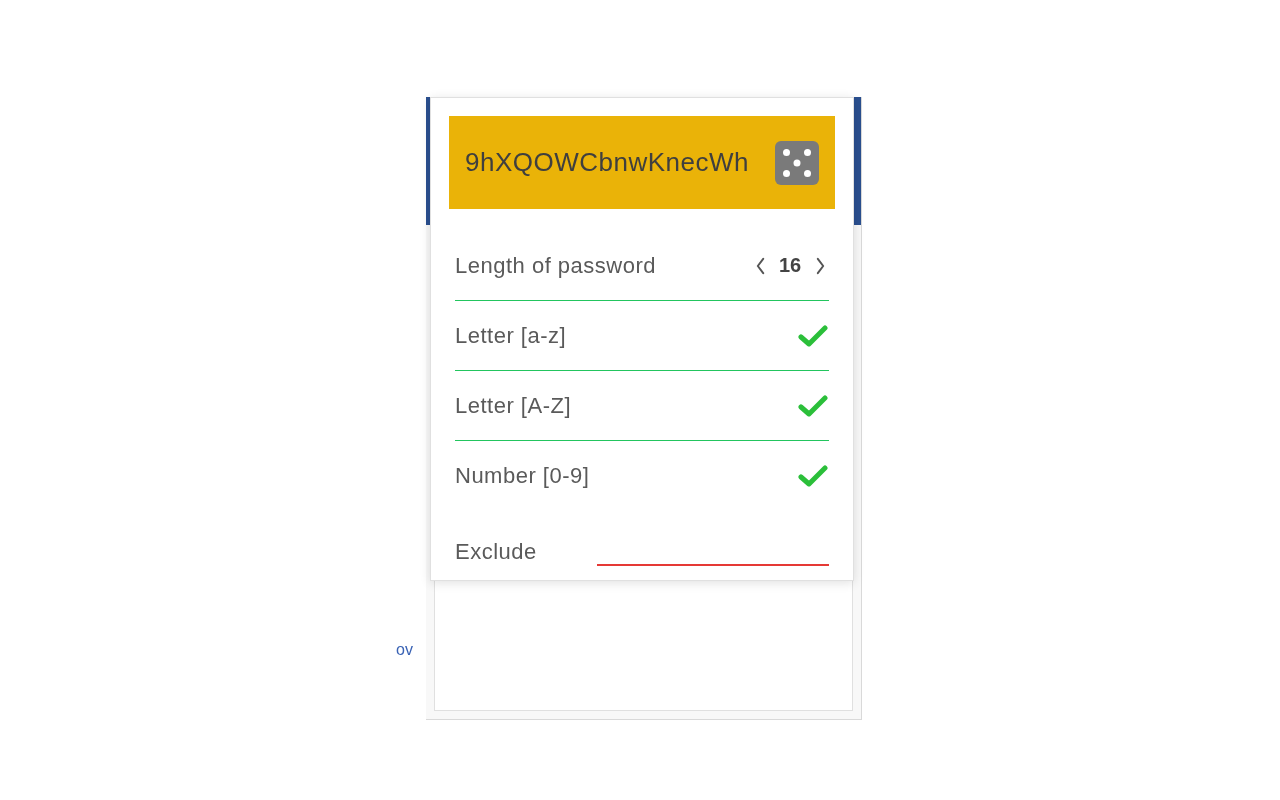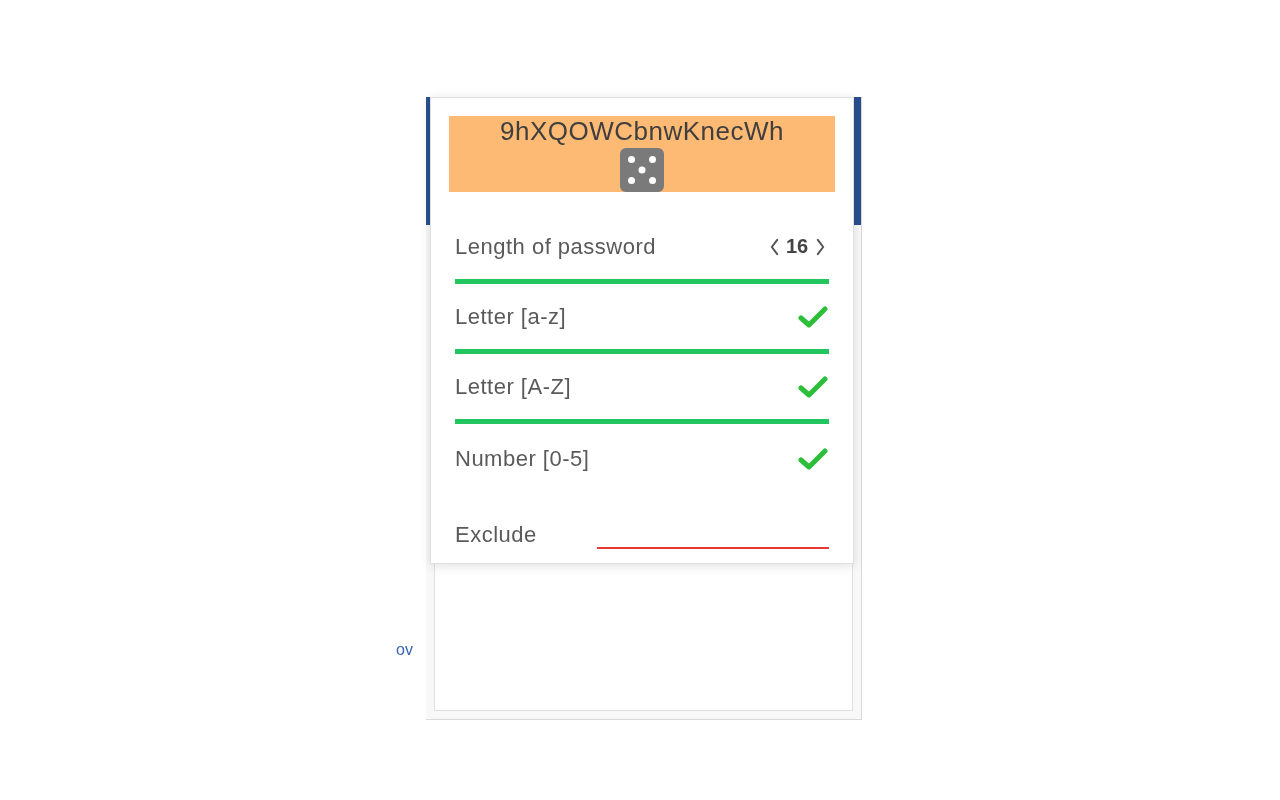--- a/index.html
+++ b/index.html
@@ -37,26 +37,25 @@
     left: 430px; top: 97px;
     width: 424px;
     background: #ffffff;
     border: 1px solid #e0e0e0;
     box-shadow: 0 2px 10px rgba(0,0,0,0.12);
     padding-bottom: 8px;
   }
 
   .pw-row {
     margin: 18px 18px 4px 18px;
-    background: #fdba74;
-    height: 76px;
+    background: #eab308;
+    height: 93px;
     display: flex;
     align-items: center;
     padding: 0 16px;
-    flex-direction: column;
   }
   .pw-text {
     flex: 1;
     font-size: 26px;
     letter-spacing: 0.5px;
     color: #3f3f3f;
     font-weight: 400;
     font-family: "Segoe UI", sans-serif;
     font-stretch: condensed;
   }
@@ -74,34 +73,34 @@
   .pip.p2 { right: 8px; top: 8px; }
   .pip.p3 { left: 50%; top: 50%; transform: translate(-50%,-50%); }
   .pip.p4 { left: 8px;  bottom: 8px; }
   .pip.p5 { right: 8px; bottom: 8px; }
 
   .options { padding: 18px 24px 0 24px; }
   .opt {
     display: flex;
     align-items: center;
     height: 70px;
-    border-bottom: 5px solid #22c55e;
+    border-bottom: 1px solid #22c55e;
   }
   .opt:last-child { border-bottom: none; }
   .opt-label {
     flex: 1;
     font-size: 22px;
     color: #5a5a5a;
     font-weight: 300;
     letter-spacing: 0.5px;
   }
   .stepper {
     display: flex;
     align-items: center;
-    gap: 2px;
+    gap: 9px;
   }
   .chev {
     width: 18px; height: 24px; cursor: pointer;
     display: flex; align-items: center; justify-content: center;
   }
   .chev svg { width: 11px; height: 18px; }
   .stepper-val {
     font-size: 20px; font-weight: 700; color: #444; min-width: 24px; text-align: center;
   }
   .check {
@@ -190,21 +189,21 @@
     <div class="opt">
       <div class="opt-label">Letter [A-Z]</div>
       <div class="check" style="visibility: visible;">
         <svg viewBox="0 0 30 24">
           <polyline points="3,13 11,20 27,4" fill="none" stroke="#2bbf3a" stroke-width="5" stroke-linecap="round" stroke-linejoin="round"></polyline>
         </svg>
       </div>
     </div>
 
     <div class="opt">
-      <div class="opt-label">Number [0-5]</div>
+      <div class="opt-label">Number [0-9]</div>
       <div class="check" style="visibility: visible;">
         <svg viewBox="0 0 30 24">
           <polyline points="3,13 11,20 27,4" fill="none" stroke="#2bbf3a" stroke-width="5" stroke-linecap="round" stroke-linejoin="round"></polyline>
         </svg>
       </div>
     </div>
 
 
   </div>
 

